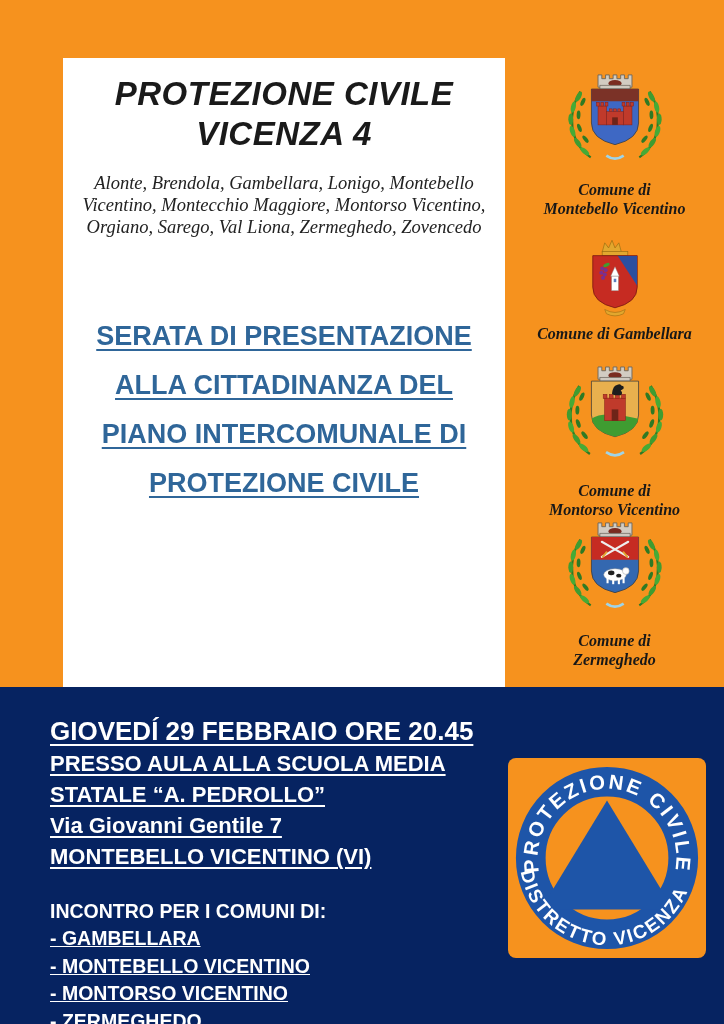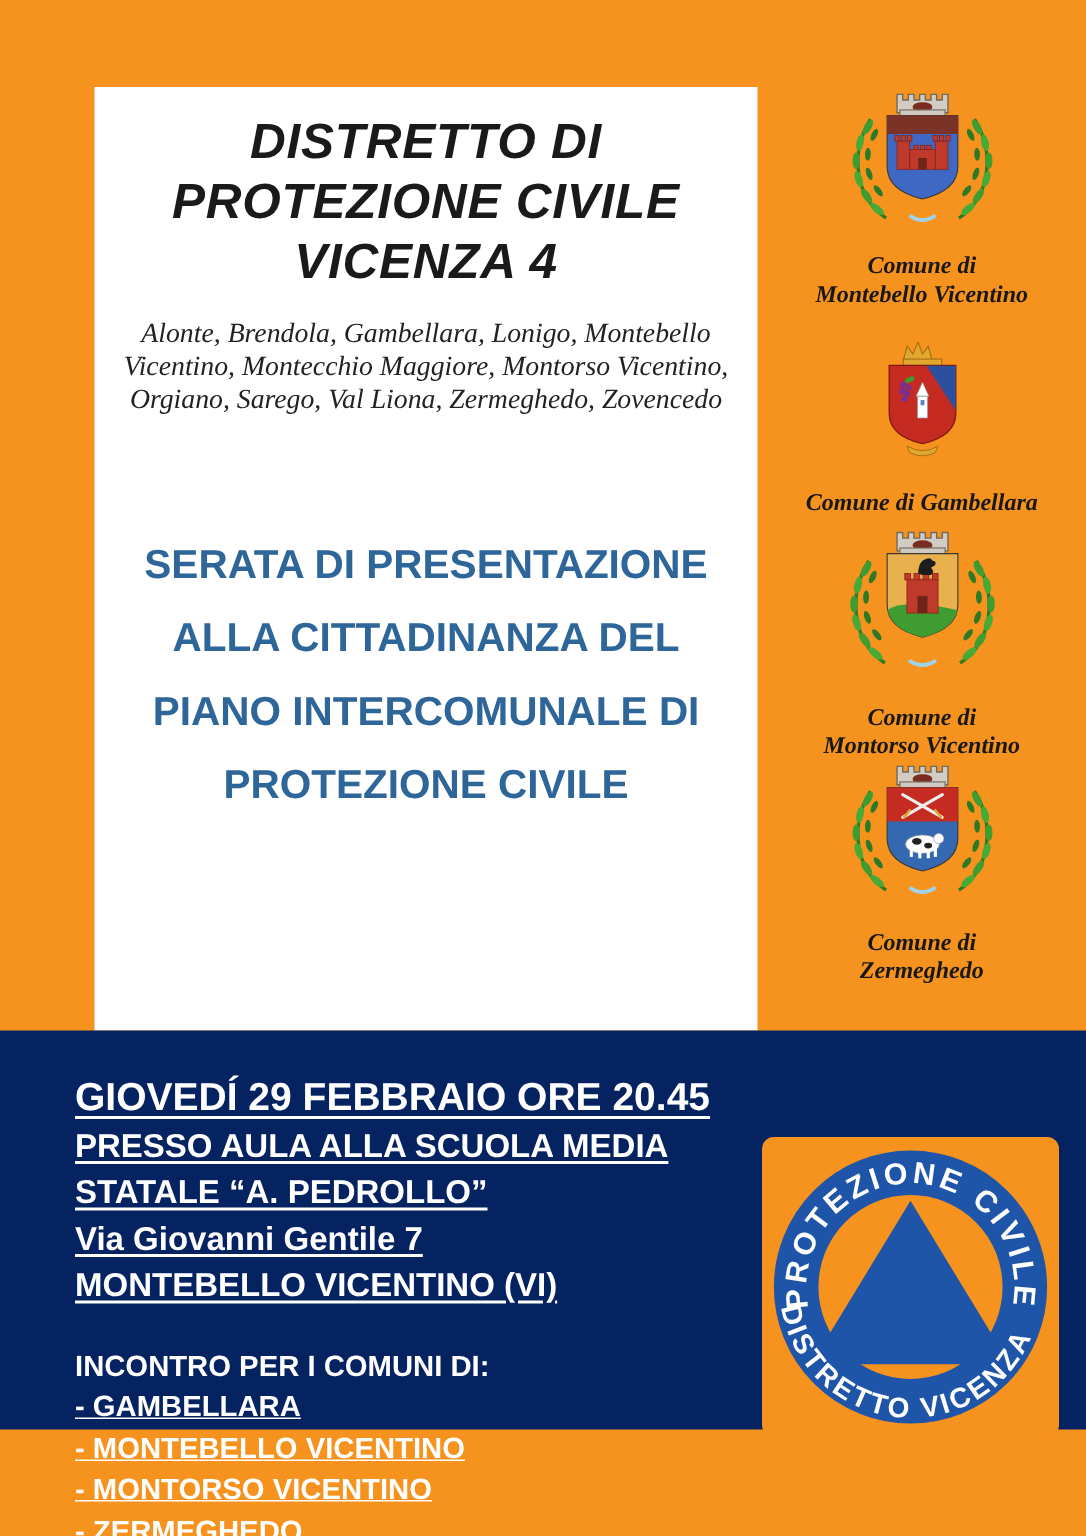--- a/index.html
+++ b/index.html
@@ -21,37 +21,37 @@
   .subtitle{
     margin-top:18px; padding:0 8px; text-align:center;
     font-size:18.5px; line-height:22px; font-style:italic; color:#222;font-family:Liberation Serif, serif;
   }
   .pc-heading{
     margin-top:74px; text-align:center;
     font-size:27px; font-weight:bold; color:#2F6699;
   }
   .pc-heading .line{
     line-height:49px;
-    text-decoration-thickness:2px; text-underline-offset:4px;
+    text-decoration:underline; text-decoration-thickness:2px; text-underline-offset:4px;
   }
   
-  .crest-col{position:absolute; left:505px; top:0; width:197px; height:687px;border-radius:16px;}
+  .crest-col{position:absolute; left:505px; top:12px; width:197px; height:687px;border-radius:16px;}
   .crest{position:absolute; left:0; width:219px; display:flex; flex-direction:column; align-items:center;}
   .crest-1{top:58px;} .crest-2{top:224px;} .crest-3{top:350px;} .crest-4{top:506px;}
   .crest-caption{
     text-align:center; font-family:"Liberation Serif", serif;
     font-weight:bold; font-style:italic; font-size:16px; line-height:19px; color:#181818;
   }
   .crest-1 .crest-caption{margin-top:4px;}
-  .crest-2 .crest-caption{margin-top:14px;}
+  .crest-2 .crest-caption{}
   .crest-3 .crest-caption{margin-top:11px;}
   .crest-4 .crest-caption{margin-top:7px;}
   
   .event-section{
-    position:absolute; left:0; top:687px; width:724px; height:266px;
+    position:absolute; left:0; top:687px; width:724px; height:337px;
     background:#062361; color:#FFFFFF;
   }
   .event-text{position:absolute; left:50px; top:27px; width:440px;}
   .date-line{
     font-size:26px; font-weight:bold; line-height:34px;
     text-decoration:underline; text-decoration-thickness:2px; text-underline-offset:4px;
   }
   .venue .vline{
     font-size:22px; font-weight:bold; line-height:31px;
     text-decoration:underline; text-decoration-thickness:2px; text-underline-offset:3px;
@@ -89,21 +89,20 @@
       <g id="wreath">
         <use href="#laurel-branch"></use>
         <use href="#laurel-branch" transform="scale(-1,1)"></use>
         <path d="M-10,92 q10,7 20,0" fill="none" stroke="#9fd4e8" stroke-width="3"></path>
       </g>
     </defs>
   </svg>
 
   <div class="white-panel">
     <div class="title">
-      <div>DISTRETTO DI</div>
       <div>PROTEZIONE CIVILE</div>
       <div>VICENZA 4</div>
     </div>
     <div class="subtitle">Alonte, Brendola, Gambellara, Lonigo, Montebello Vicentino, Montecchio Maggiore, Montorso Vicentino, Orgiano, Sarego, Val Liona, Zermeghedo, Zovencedo</div>
     <div class="pc-heading">
       <div class="line">SERATA DI PRESENTAZIONE</div>
       <div class="line">ALLA CITTADINANZA DEL</div>
       <div class="line">PIANO INTERCOMUNALE DI</div>
       <div class="line">PROTEZIONE CIVILE</div>
     </div>

